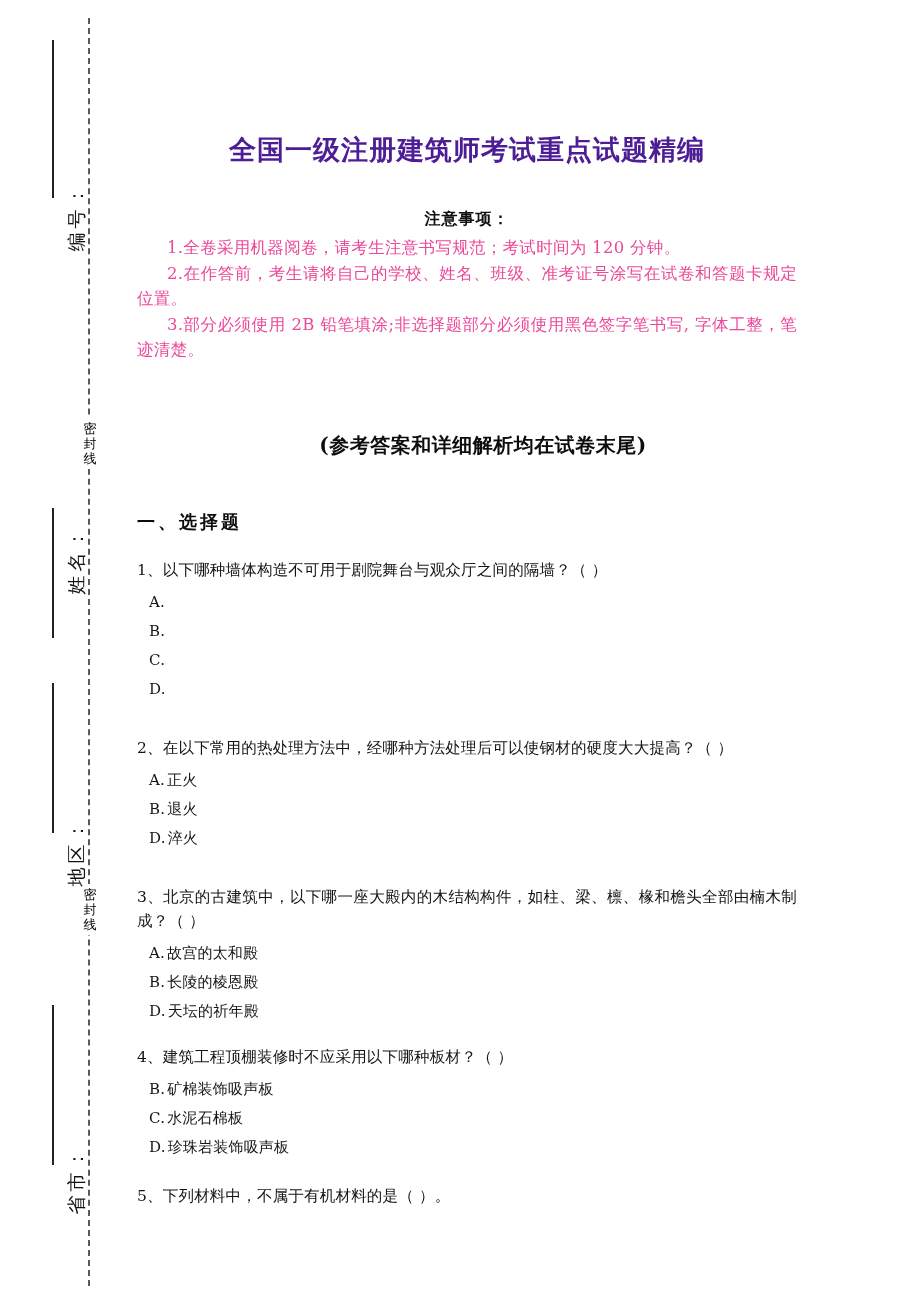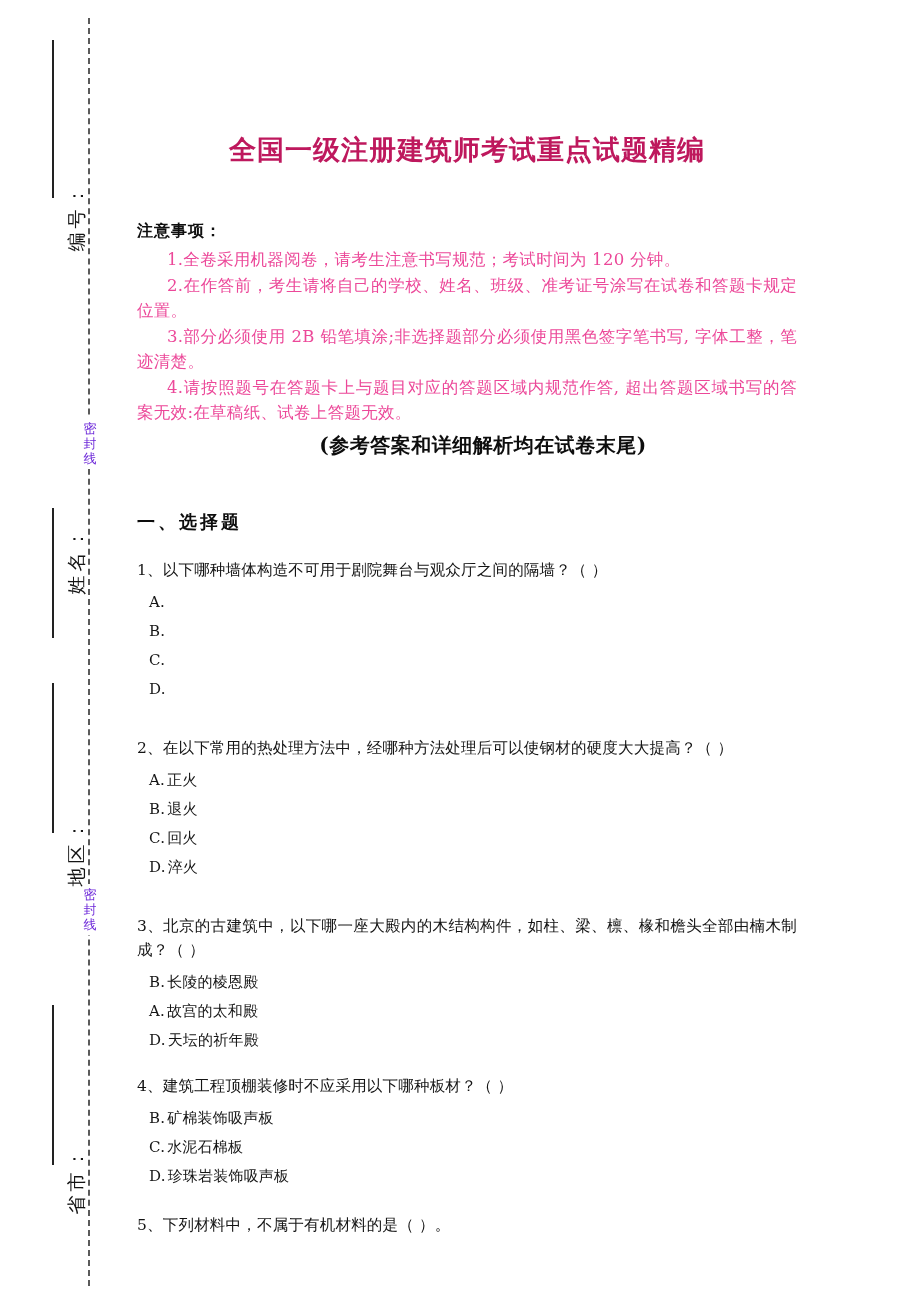--- a/index.html
+++ b/index.html
@@ -34,21 +34,21 @@
   }
   .seal-word {
     position: absolute;
     left: 78px;
     width: 22px;
     font-family: "DejaVu Serif", "Liberation Serif", serif;
     font-size: 13px;
     line-height: 15px;
     letter-spacing: 0;
     text-align: center;
-    color: #6d28d9;
+    color: #000000;
     background: #ffffff;
     padding: 3px 1px;
     word-break: break-all;
     font-weight: 500;
   }
   .seal-word.first { top: 418px; }
   .seal-word.second { top: 884px; }
 
   .margin-field {
     position: absolute;
@@ -89,36 +89,37 @@
   #exam-title {
     position: absolute;
     left: 0;
     top: 132px;
     width: 660px;
     text-align: center;
     font-family: "DejaVu Serif", "Liberation Serif", serif;
     font-size: 27px;
     font-weight: bold;
     letter-spacing: 1px;
-    color: #be185d;
+    color: #4c1d95;
     white-space: nowrap;
   }
 
   #notice-block {
     position: absolute;
     left: 0;
     top: 205px;
     width: 660px;
   }
   #notice-heading {
     font-size: 16px;
     font-weight: bold;
     letter-spacing: 1px;
-    margin: 16px 0 5px 0;
+    margin: 4px 0 5px 0;
     color: #101010;
+    text-align: center;
   }
   .notice-item {
     font-size: 16.5px;
     line-height: 25.5px;
     text-indent: 30px;
     margin: 0;
     letter-spacing: 0.3px;
     color: #ec4899;
     text-align: justify;
   }
@@ -210,21 +211,20 @@
 
 <div id="sheet-body">
 
   <div id="exam-title">全国一级注册建筑师考试重点试题精编</div>
 
   <div id="notice-block">
     <div id="notice-heading">注意事项：</div>
     <p class="notice-item">1.全卷采用机器阅卷，请考生注意书写规范；考试时间为 120 分钟。</p>
     <p class="notice-item">2.在作答前，考生请将自己的学校、姓名、班级、准考证号涂写在试卷和答题卡规定位置。</p>
     <p class="notice-item">3.部分必须使用 2B 铅笔填涂;非选择题部分必须使用黑色签字笔书写, 字体工整，笔迹清楚。</p>
-    <p class="notice-item">4.请按照题号在答题卡上与题目对应的答题区域内规范作答, 超出答题区域书写的答案无效:在草稿纸、试卷上答题无效。</p>
   </div>
 
   <div id="answer-note">(参考答案和详细解析均在试卷末尾)</div>
 
   <div id="section-heading">一、选择题</div>
 
   <div id="question-list">
 
     <div class="question q-gap-1">
       <div class="question-stem">1、以下哪种墙体构造不可用于剧院舞台与观众厅之间的隔墙？（ ）</div>
@@ -244,34 +244,31 @@
 
     <div class="question q-gap-2">
       <div class="question-stem">2、在以下常用的热处理方法中，经哪种方法处理后可以使钢材的硬度大大提高？（ ）</div>
       <div class="option-row">
         <span class="option-key">A.</span><span>正火</span>
       </div>
       <div class="option-row">
         <span class="option-key">B.</span><span>退火</span>
       </div>
       <div class="option-row">
-        <span class="option-key">C.</span><span>回火</span>
-      </div>
-      <div class="option-row">
         <span class="option-key">D.</span><span>淬火</span>
       </div>
     </div>
 
     <div class="question q-gap-3">
       <div class="question-stem">3、北京的古建筑中，以下哪一座大殿内的木结构构件，如柱、梁、檩、椽和檐头全部由楠木制成？（ ）</div>
       <div class="option-row">
+        <span class="option-key">A.</span><span>故宫的太和殿</span>
+      </div>
+      <div class="option-row">
         <span class="option-key">B.</span><span>长陵的棱恩殿</span>
-      </div>
-      <div class="option-row">
-        <span class="option-key">A.</span><span>故宫的太和殿</span>
       </div>
       <div class="option-row">
         <span class="option-key">D.</span><span>天坛的祈年殿</span>
       </div>
     </div>
 
     <div class="question q-gap-4">
       <div class="question-stem">4、建筑工程顶棚装修时不应采用以下哪种板材？（    ）</div>
       <div class="option-row">
         <span class="option-key">B.</span><span>矿棉装饰吸声板</span>

